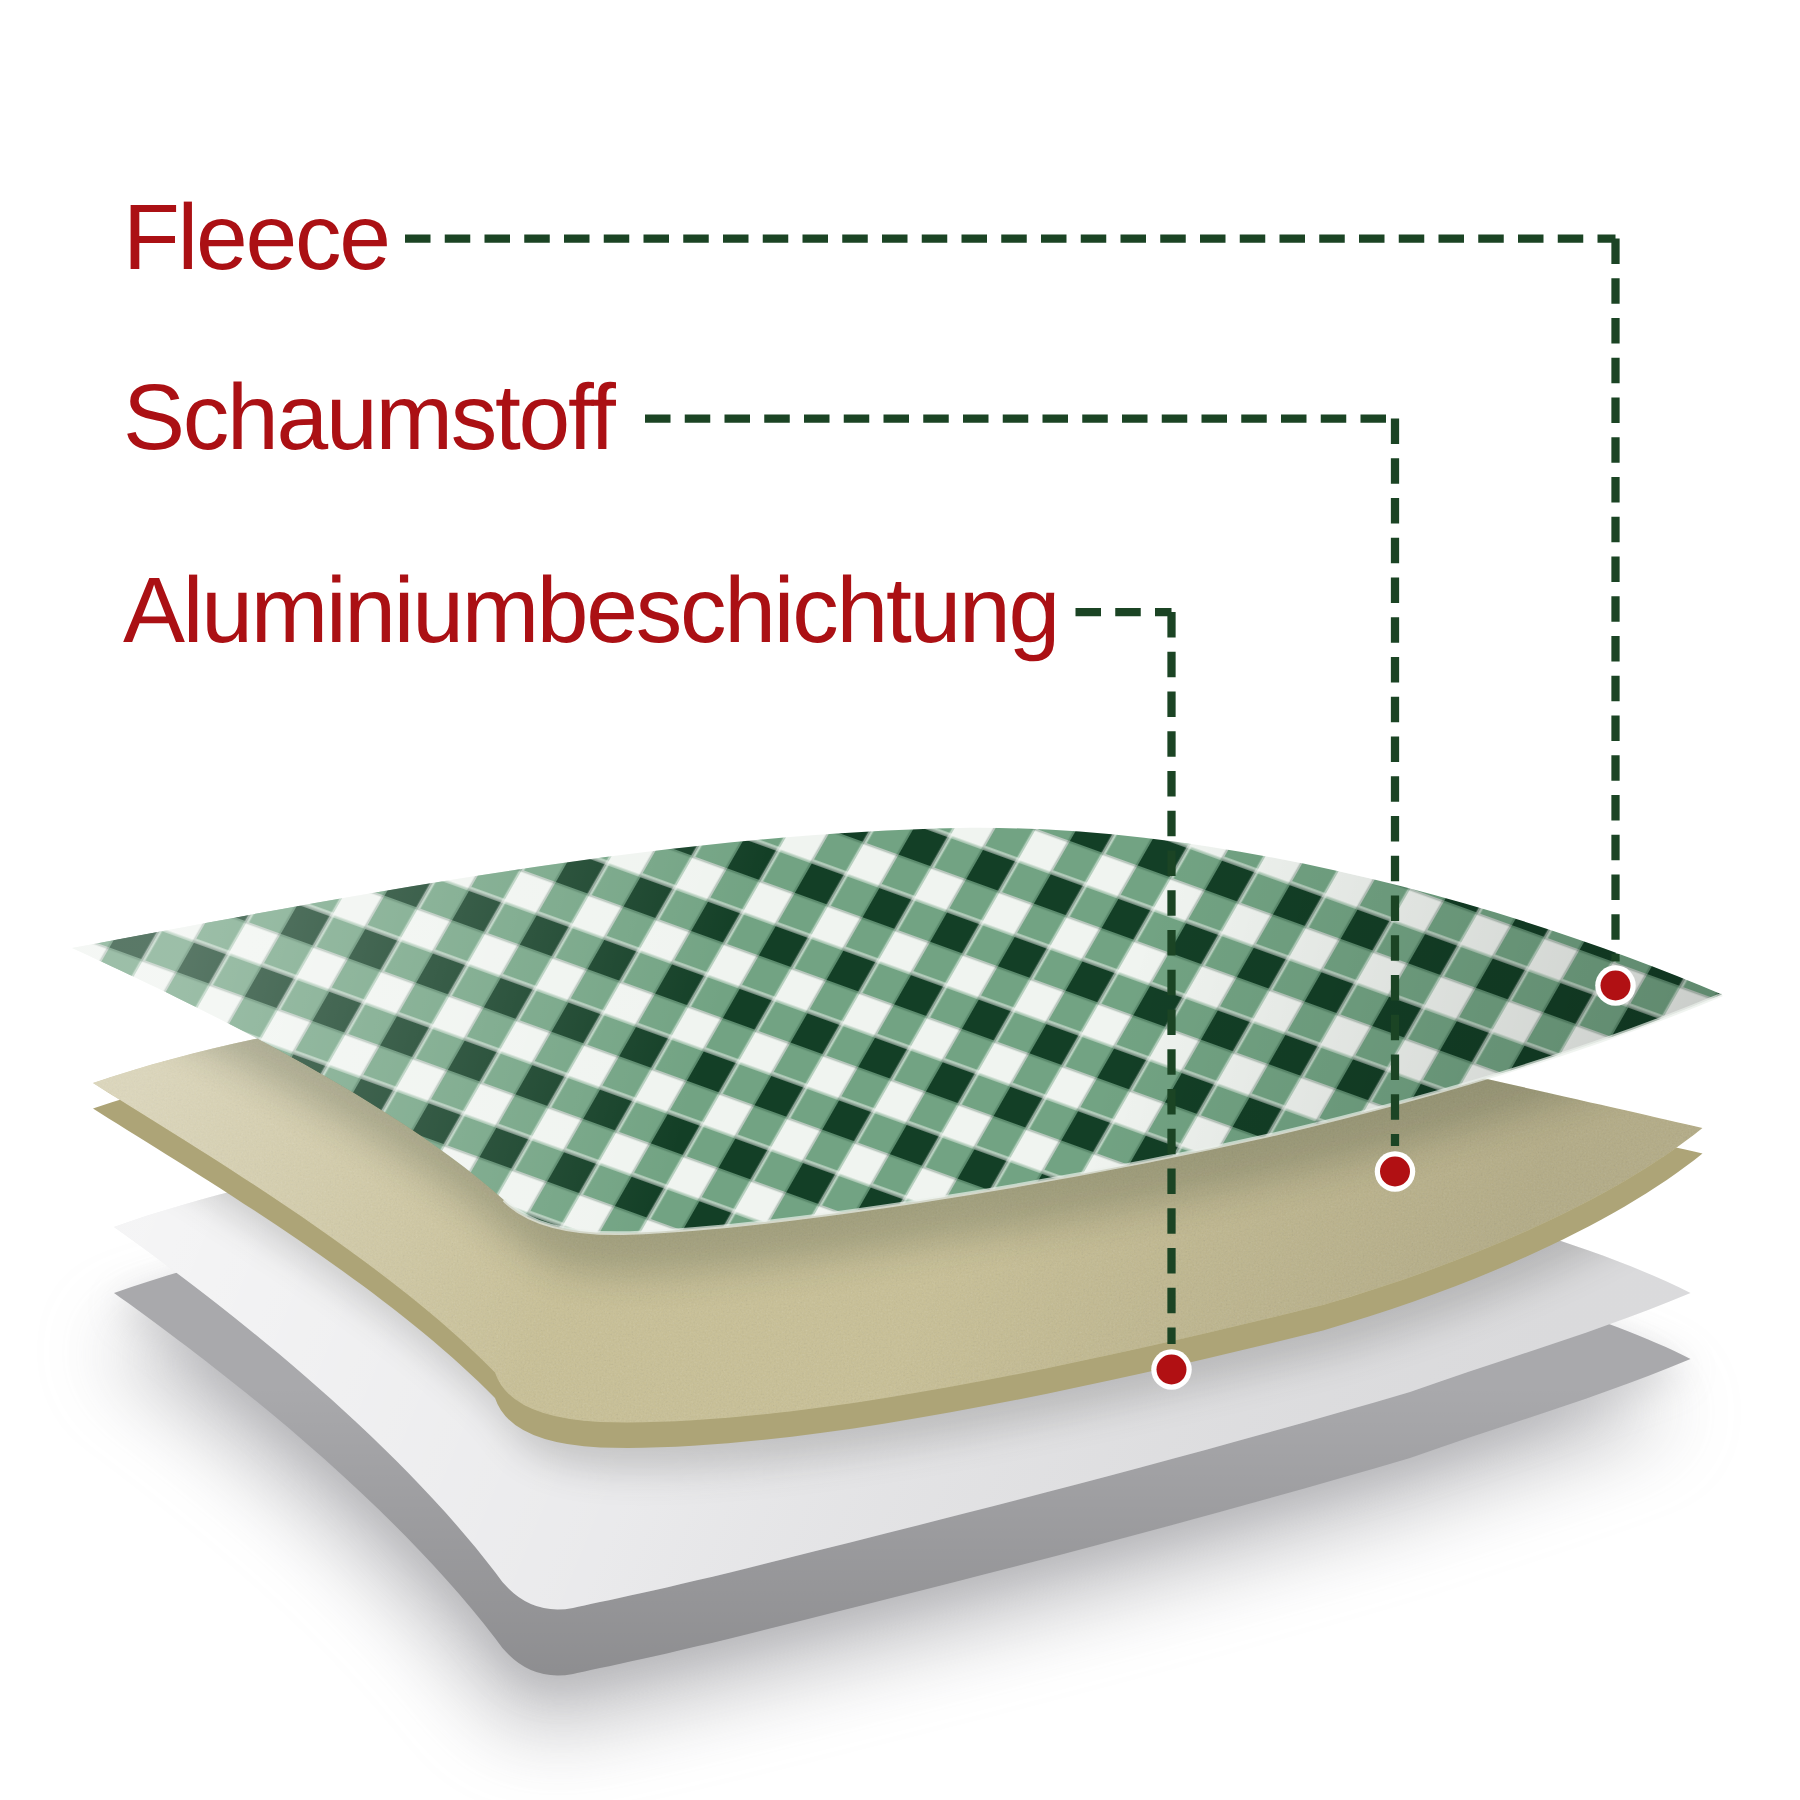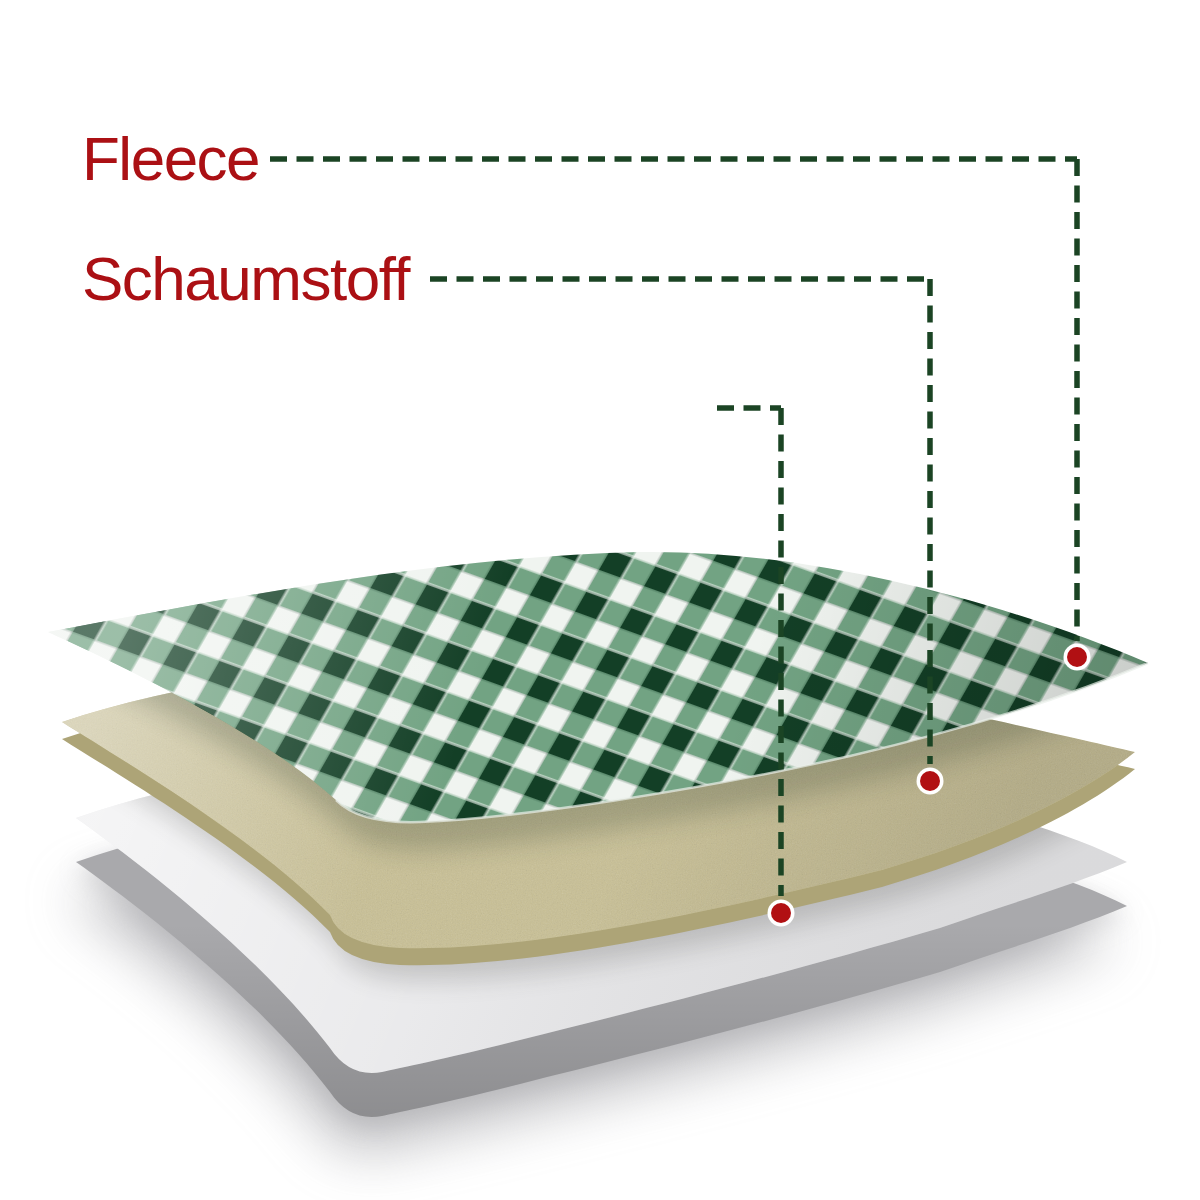--- a/index.html
+++ b/index.html
@@ -168,14 +168,15 @@
       <circle cx="930" cy="781" r="10" style="fill:var(--dot-red,#b11013)"></circle>
     </g>
     <g>
       <circle cx="781" cy="913" r="13.5" style="fill:var(--dot-ring,#ffffff)"></circle>
       <circle cx="781" cy="913" r="10" style="fill:var(--dot-red,#b11013)"></circle>
     </g>
   </svg>
 
   <div class="layer-label label-schaumstoff">Schaumstoff</div>
   <div class="layer-label label-fleece">Fleece</div>
+  <div class="layer-label label-alu">Aluminiumbeschichtung</div>
 
 </div>
 
 </body></html>

